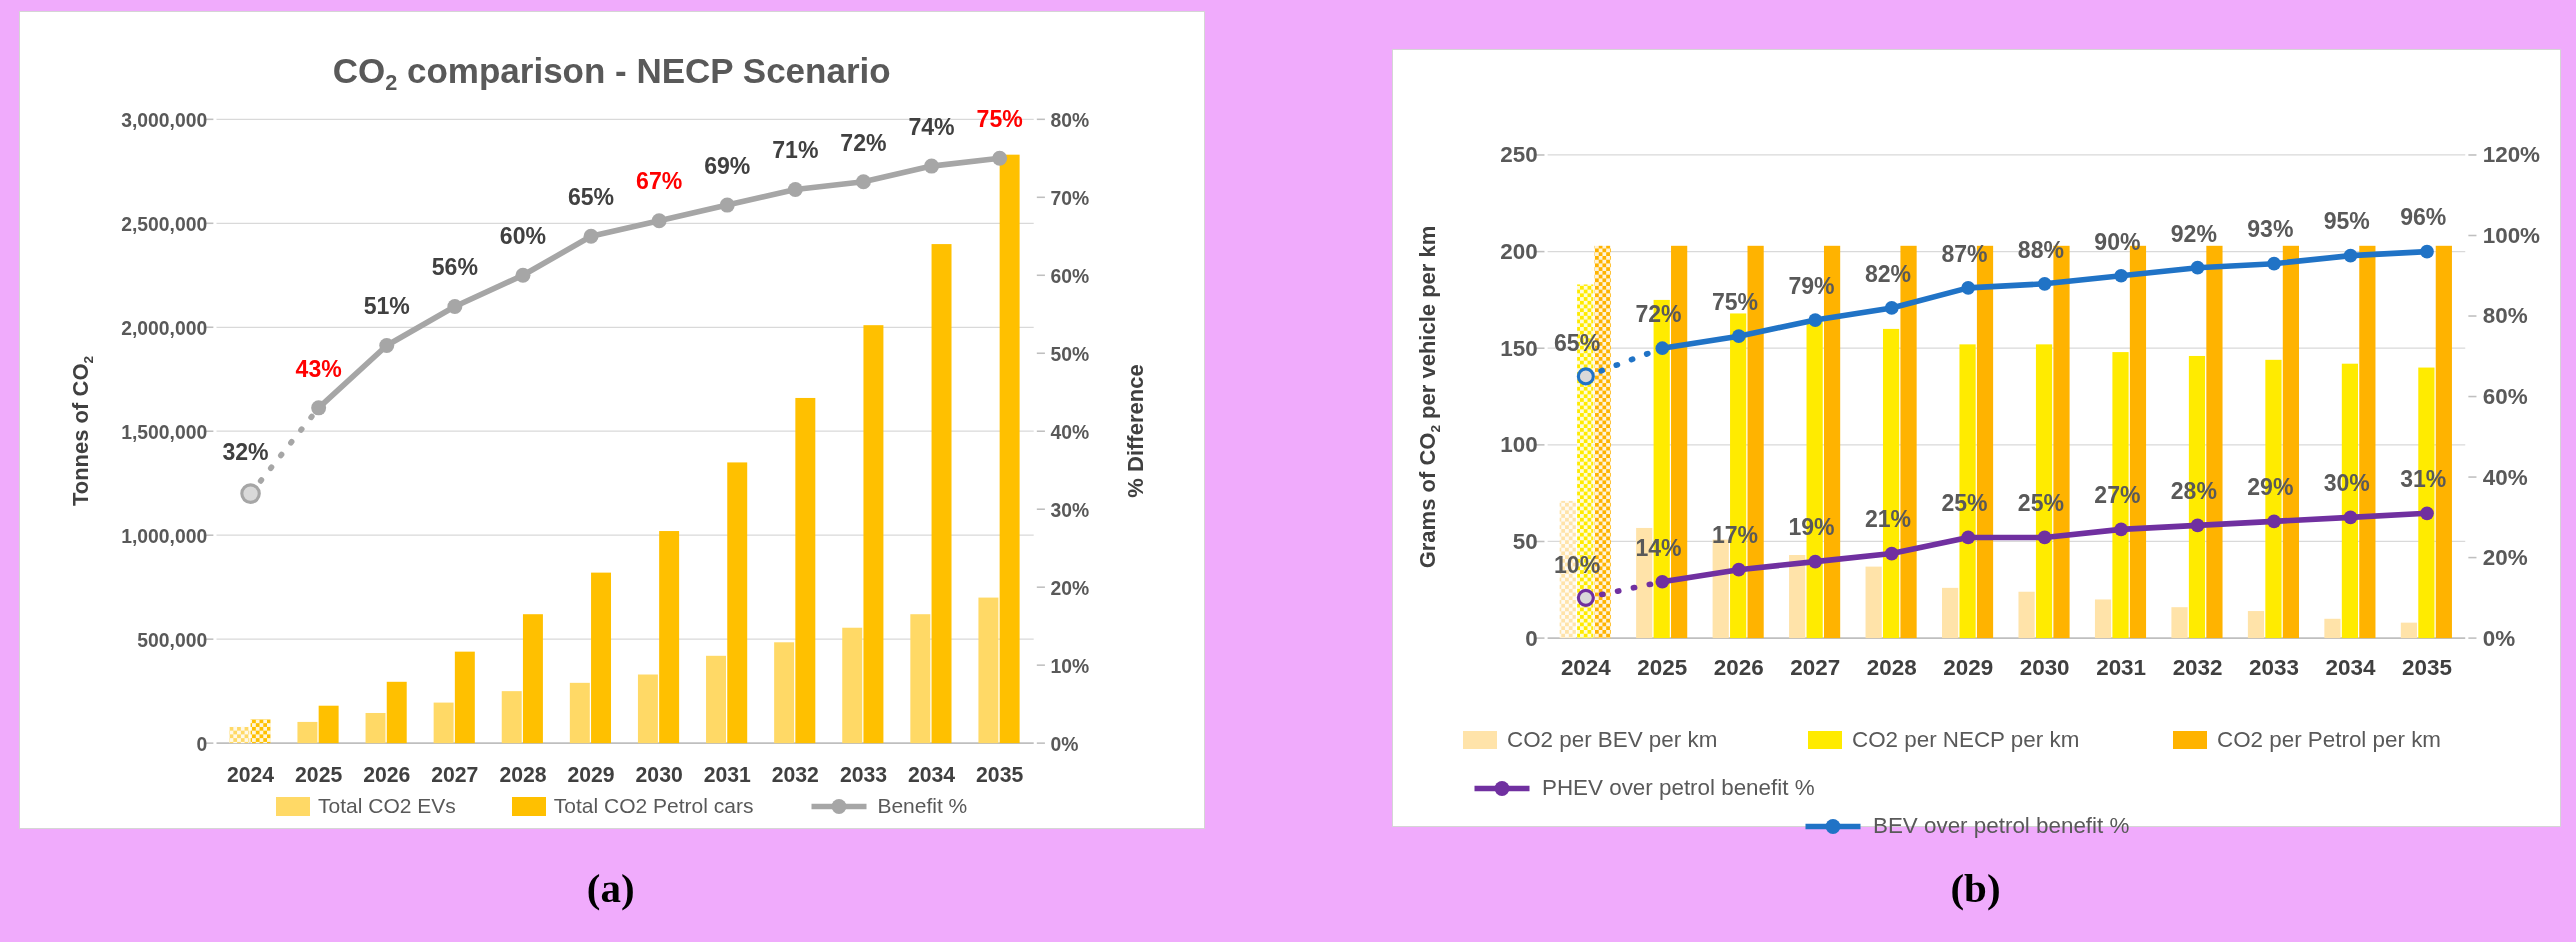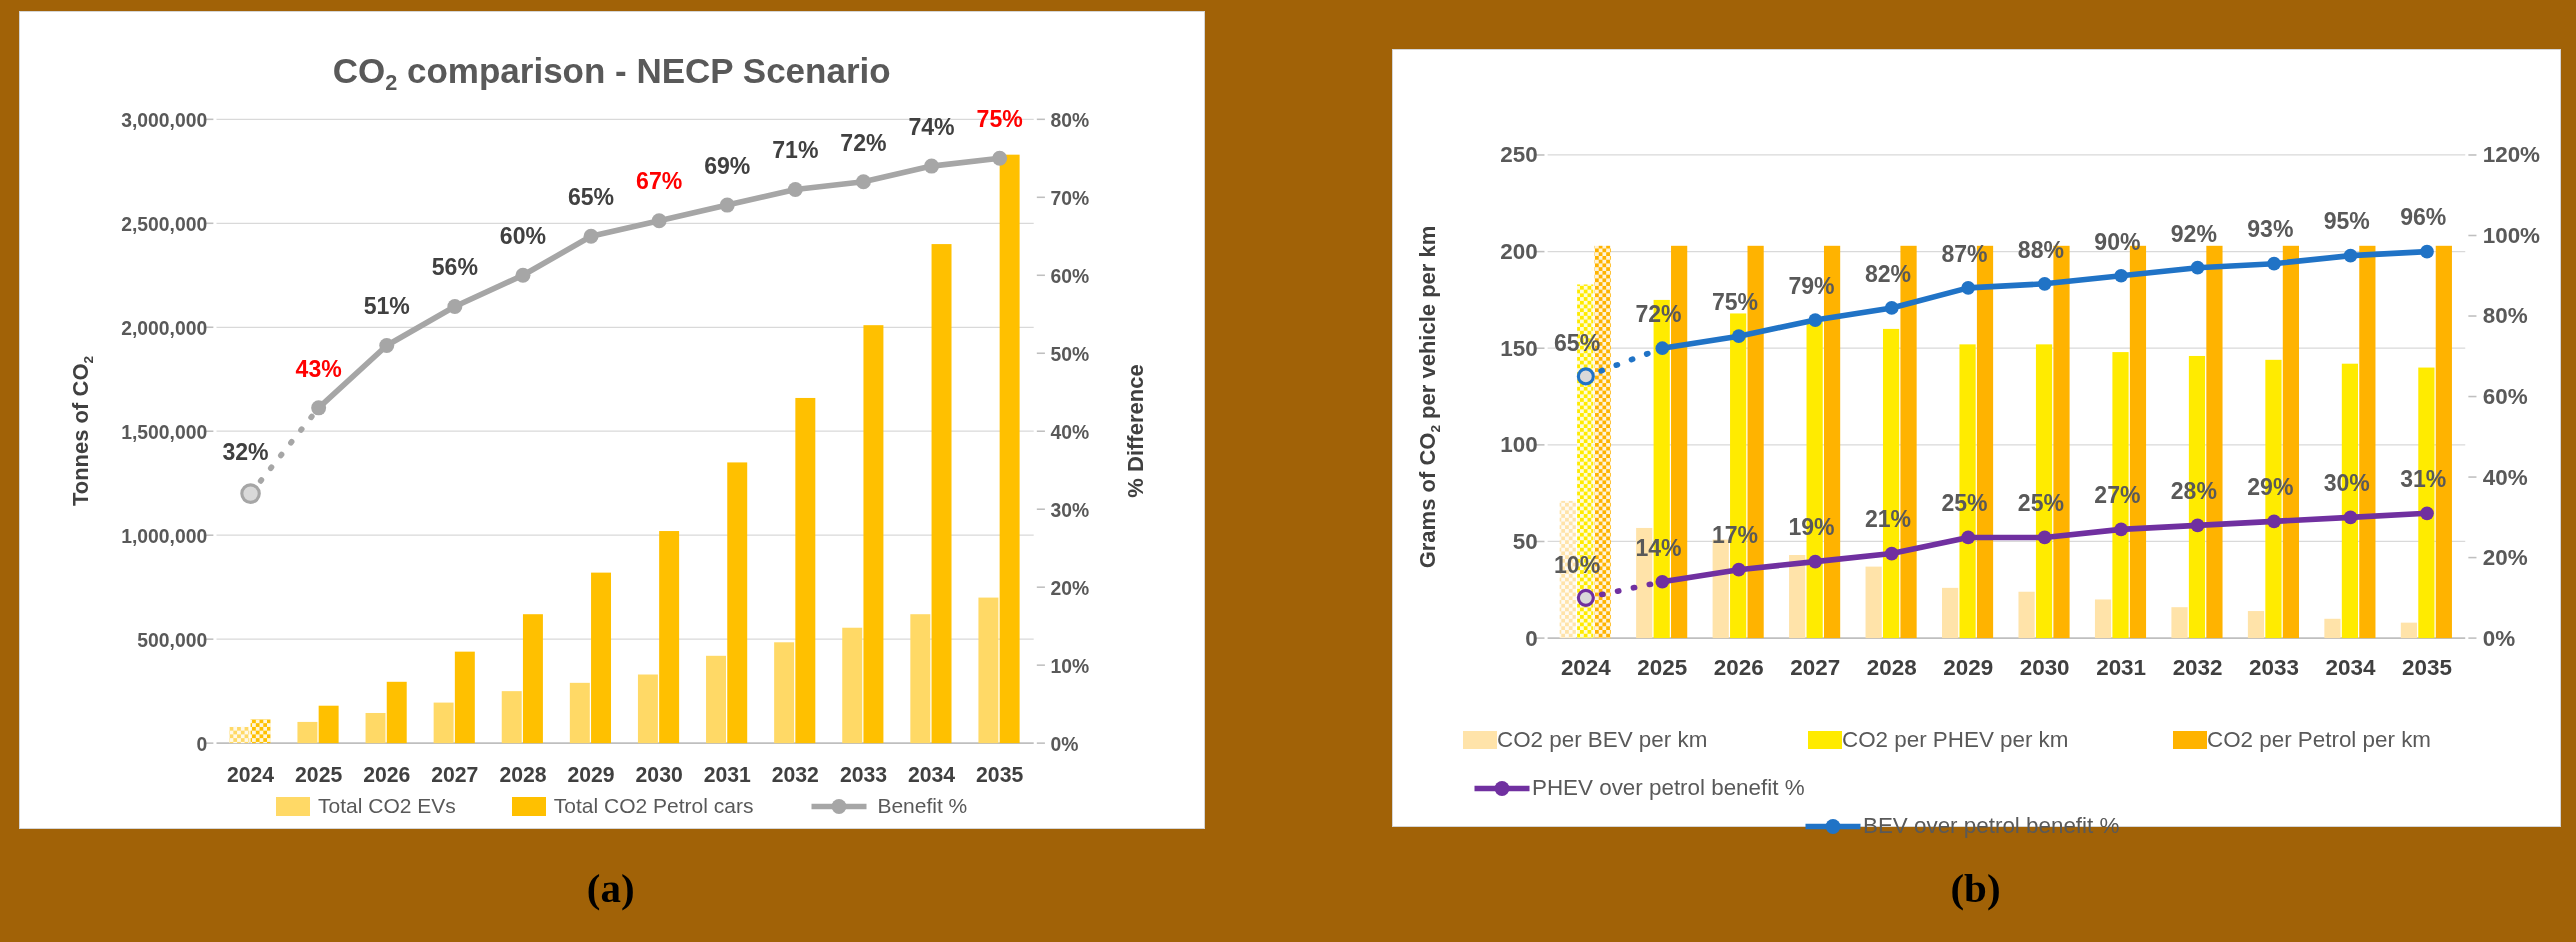--- a/index.html
+++ b/index.html
@@ -1,16 +1,16 @@
 <!DOCTYPE html>
 <html style="font-size:10px"><head>
 <meta charset="utf-8">
 <style>
   html,body{margin:0;padding:0;background:#ffffff;}
-  .page{position:relative;width:2576px;height:942px;background:#a16207;
+  .page{position:relative;width:2576px;height:942px;background:#f0abfc;
         font-family:"Liberation Sans","DejaVu Sans",sans-serif;}
   .card{position:absolute;background:#ffffff;border:1.2px solid #d5d5d5;}
   #card-a{left:18.7px;top:11.2px;width:1184px;height:816px;}
   #card-b{left:1392px;top:49px;width:1167px;height:776px;}
   .chart-title{position:absolute;left:0;width:100%;text-align:center;font-weight:700;color:#595959;}
   #card-a .chart-title{top:39px;font-size:35px;}
   #card-b .chart-title{top:36px;font-size:32px;}
   .chart-title sub,.axis-title sub{font-size:0.62em;vertical-align:-0.3em;}
   .axis-title{position:absolute;font-size:22px;font-weight:700;color:#404040;white-space:nowrap;}
   .vert{transform:translate(-50%,-50%) rotate(-90deg);}
@@ -22,21 +22,21 @@
   svg .tick{font-size:31px;font-weight:700;fill:#595959;}
   #plot-b .tick{font-size:36px;}
   svg .xlab{font-size:34px;font-weight:700;fill:#404040;}
   #plot-b .xlab{font-size:36px;}
   svg .dlab{font-size:37px;font-weight:700;}
   .legend-center{position:absolute;left:0;width:100%;display:flex;justify-content:center;
                  align-items:center;gap:36px;}
   #card-a .legend-center{top:777px;height:34px;}
   .legend-abs{position:absolute;left:0;top:0;width:100%;height:100%;pointer-events:none;}
   .li{display:flex;align-items:center;gap:8px;white-space:nowrap;margin-left:20px;}
-  .li-abs{position:absolute;display:flex;align-items:center;white-space:nowrap;}
+  .li-abs{position:absolute;display:flex;align-items:center;gap:10px;white-space:nowrap;}
   .legend-label{font-size:21px;color:#595959;}
   #card-b .legend-label{font-size:22.4px;}
   .swatch{display:inline-block;width:34px;height:18.7px;}
   .caption{position:absolute;font-family:"Liberation Serif","DejaVu Serif",serif;
            font-weight:700;font-size:41px;color:#000;text-align:center;}
   #caption-a{left:18.7px;width:1184px;top:864px;}
   #caption-b{left:1392px;width:1167px;top:864px;}
 </style>
 </head>
 <body>
@@ -334,21 +334,21 @@
         <text x="1530" y="287.45833333333337" text-anchor="middle" class="dlab" fill="#595959">95%</text>
         <text x="1652.6666666666667" y="281" text-anchor="middle" class="dlab" fill="#595959">96%</text>
       </svg>
     <div class="legend-abs" id="legend-b">
         <div class="li-abs" style="left: 70px; top: 677px;">
           <span class="swatch" style="background: rgb(255, 227, 169);"></span>
           <span class="legend-label">CO2 per BEV per km</span>
         </div>
         <div class="li-abs" style="left: 415px; top: 677px;">
           <span class="swatch" style="background: rgb(255, 235, 0);"></span>
-          <span class="legend-label">CO2 per PHEV per km</span>
+          <span class="legend-label">CO2 per NECP per km</span>
         </div>
         <div class="li-abs" style="left: 755px; top: 677px; padding-left: 25px;">
           <span class="swatch" style="background: rgb(255, 179, 0);"></span>
           <span class="legend-label">CO2 per Petrol per km</span>
         </div>
         <div class="li-abs" style="left: 79px; top: 725px;">
           <svg width="60" height="25" viewBox="0 0 96 40">
             <line x1="4" y1="20" x2="92" y2="20" stroke="#7030A0" stroke-width="9"></line>
             <circle cx="48" cy="20" r="12" fill="#7030A0"></circle>
           </svg>

